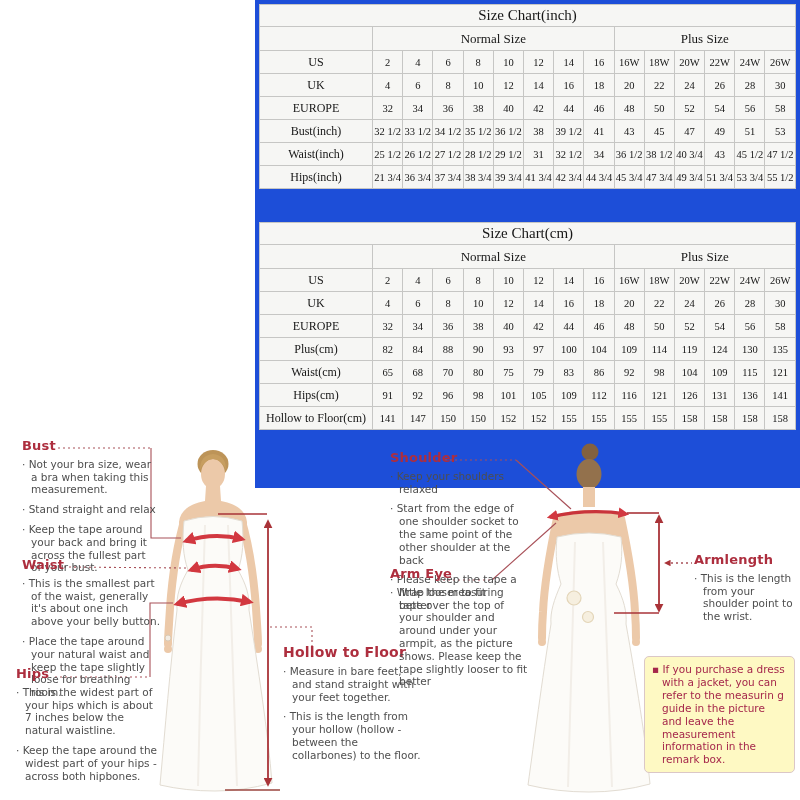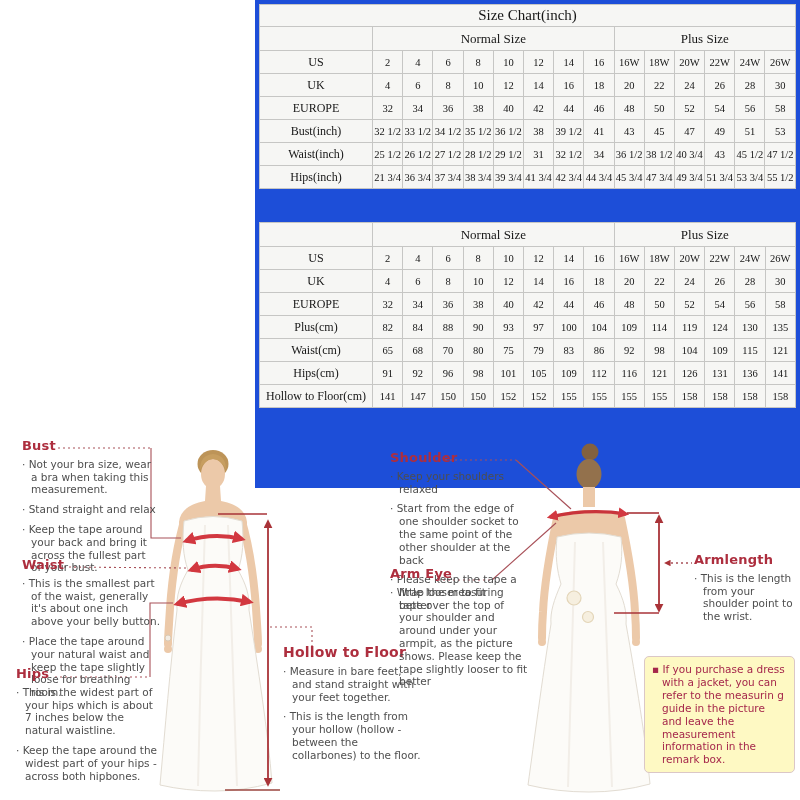--- a/index.html
+++ b/index.html
@@ -188,20 +188,23 @@
           <col style="width:30.2px">
           <col style="width:30.2px">
           <col style="width:30.2px">
           <col style="width:30.2px">
           <col style="width:30.2px">
           <col style="width:30.2px">
           <col style="width:30.2px">
           <col style="width:30.2px">
         </colgroup>
         <tbody>
+          <tr class="t-title">
+            <td colspan="15">Size Chart(cm)</td>
+          </tr>
           <tr class="t-group">
             <td></td>
             <td colspan="8">Normal Size</td>
             <td colspan="6">Plus Size</td>
           </tr>
           <tr>
             <td class="lbl">US</td>
             <td>2</td>
             <td>4</td>
             <td>6</td>

